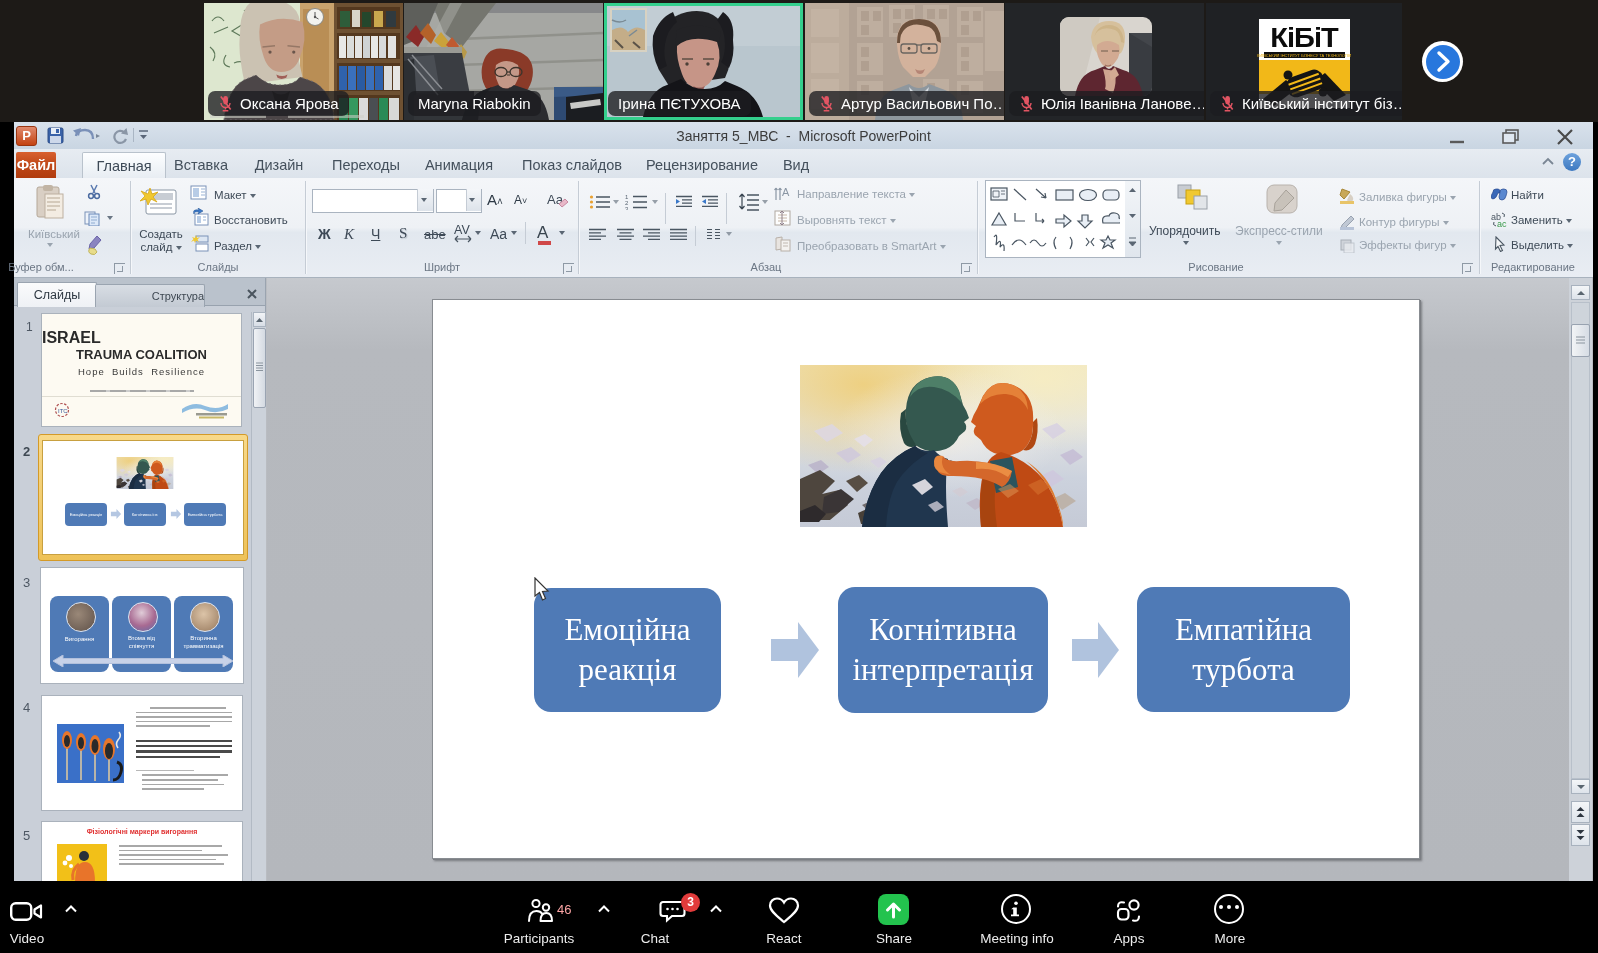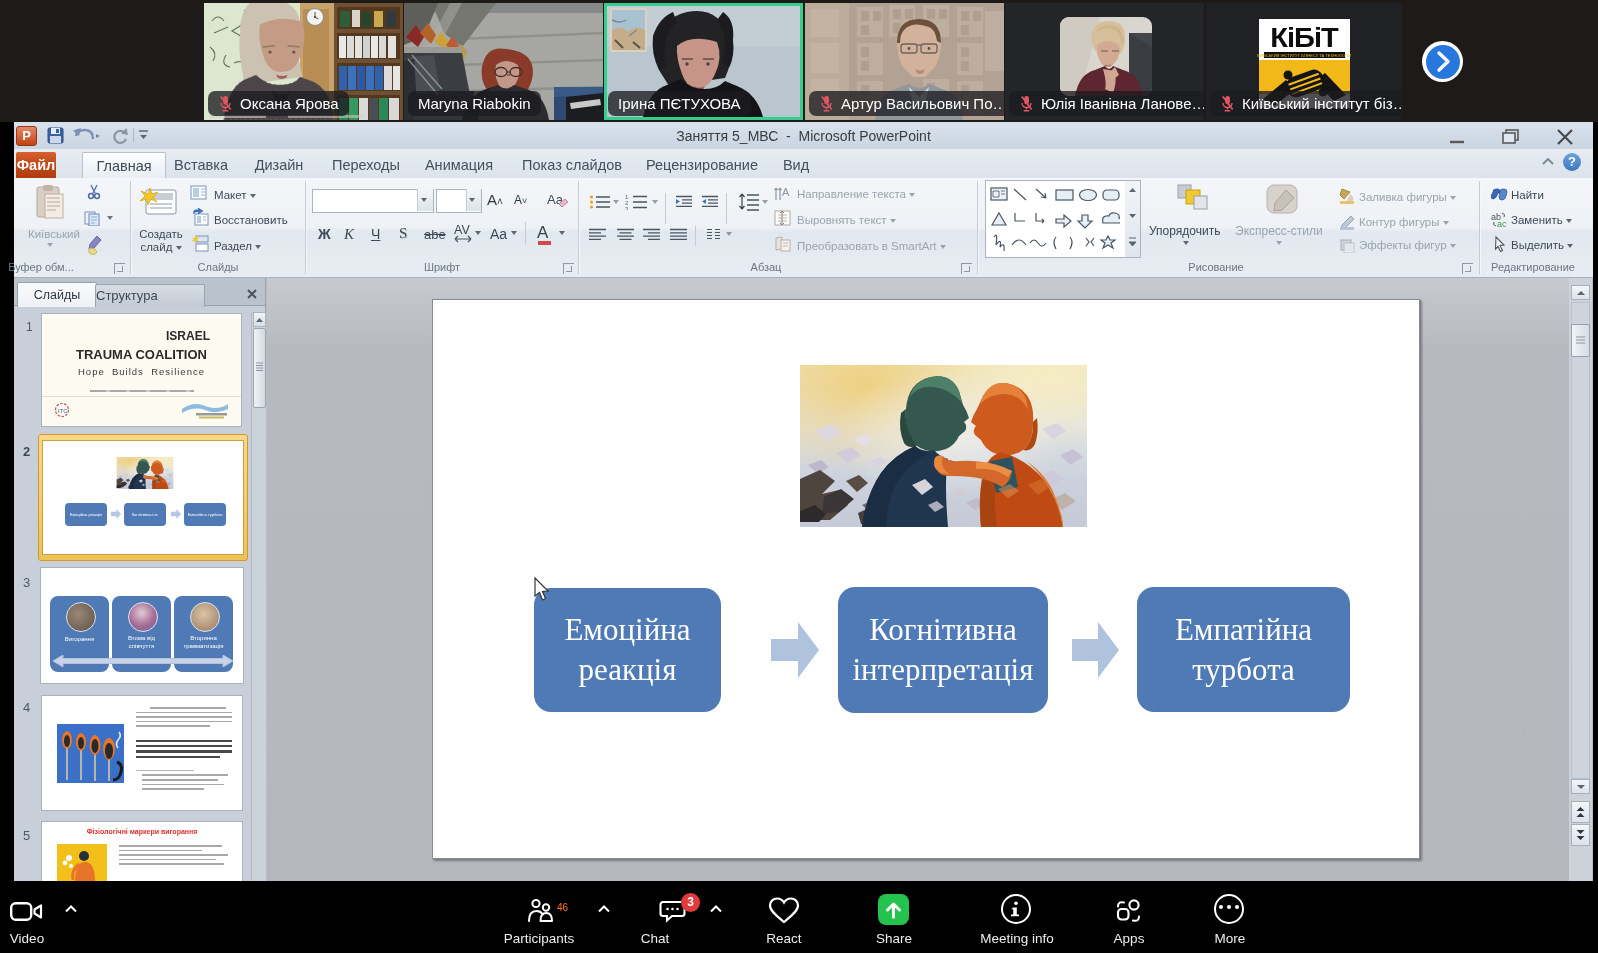--- a/index.html
+++ b/index.html
@@ -694,28 +694,28 @@
           <path d="M3 1 L11 9 L7 9.5 L9.5 14.5 L7.5 15.5 L5 10.5 L2.5 13z" fill="#f4f6f8" stroke="#4a5662" stroke-width="1.1"></path>
         </svg>
    <div class="rtxt" style="left:1497px;top:117px">Выделить <span class="dar"></span></div>
    <div class="glab" style="left:1419px">Редактирование</div>
   </div>
   </div>
   <div id="content">
     <div id="panel">
      <div id="ptabs"></div>
      <div class="a" style="left:3px;top:4px;width:78px;height:24px;background:linear-gradient(#fafbfc,#eef1f5);border:1px solid #9aa4b0;border-bottom:none;border-radius:2px 2px 0 0;font-size:12.5px;color:#2e3842;text-align:center;line-height:24px">Слайды</div>
-     <div class="a" style="left:81px;top:6px;width:108px;height:22px;background:linear-gradient(#d8dde4,#c3cad3);border:1px solid #9aa4b0;border-bottom:none;border-radius:2px 2px 0 0;font-size:13px;color:#3e4852;text-align:left;line-height:22px">Структура</div>
+     <div class="a" style="left:81px;top:6px;width:108px;height:22px;background:linear-gradient(#d8dde4,#c3cad3);border:1px solid #9aa4b0;border-bottom:none;border-radius:2px 2px 0 0;font-size:11px;color:#3e4852;text-align:right;line-height:22px">Структура</div>
      <svg class="a" style="left:231px;top:9px" width="14" height="14" viewBox="0 0 14 14">
           <path d="M3 3 L11 11 M11 3 L3 11" stroke="#4a545e" stroke-width="2"></path>
         </svg>
 
      <div class="a" style="left:12px;top:42px;font-size:12px;color:#4e5864">1</div>
      <div class="a" style="left:27px;top:35px;width:199px;height:112px;background:#fdfaf2;border:1px solid #aab2bc">
-       <div class="a" style="left:0;top:15px;width:168px;text-align:right;font-weight:bold;font-size:12px;color:#2a2a2a">ISRAEL</div>
+       <div class="a" style="left:0;top:15px;width:168px;text-align:left;font-weight:bold;font-size:16px;color:#2a2a2a">ISRAEL</div>
        <div class="a" style="left:0;top:33px;width:199px;text-align:center;font-weight:bold;font-size:13px;color:#2a2a2a">TRAUMA COALITION</div>
        <div class="a" style="left:0;top:52px;width:199px;text-align:center;font-size:9.5px;color:#3a3a3a;letter-spacing:1px">Hope&nbsp; Builds&nbsp; Resilience</div>
        <div class="a" style="left:48px;top:76px;width:104px;height:2px;background:repeating-linear-gradient(90deg,#a8a8a8 0 16px,#cccccc 16px 20px)"></div>
        <div class="a" style="left:0;top:82px;width:199px;height:1px;background:#e0ddd2"></div>
        <svg class="a" style="left:12px;top:88px" width="16" height="16" viewBox="0 0 16 16">
             <circle cx="8" cy="8" r="6.5" fill="none" stroke="#b05050" stroke-width="1.2" stroke-dasharray="2.5 1.5"></circle>
             <text x="4" y="11" font-size="6" fill="#3a5a9a">ITC</text>
           </svg>
        <svg class="a" style="left:138px;top:86px" width="50" height="20" viewBox="0 0 50 20">
             <path d="M2 9 q12 -8 23 -3 q13 5 23 -2 l0 5 q-12 6 -23 1 q-11 -4 -23 3z" fill="#7ab0dd" opacity=".85"></path>
@@ -875,21 +875,21 @@
  <svg class="a" style="left:64px;top:23px" width="14" height="10" viewBox="0 0 14 10">
       <path d="M2 7.5 L7 2.5 L12 7.5" stroke="#fff" stroke-width="2" fill="none"></path>
     </svg>
  <div class="zlab" style="left:27px">Video</div>
  <svg class="a" style="left:527px;top:16px" width="26" height="27" viewBox="0 0 26 27">
       <circle cx="9" cy="6.5" r="3.6" fill="none" stroke="#fff" stroke-width="2"></circle>
       <path d="M2 24 q0 -10 7.5 -10 q4 0 6 3" fill="none" stroke="#fff" stroke-width="2" stroke-linecap="round"></path>
       <circle cx="19" cy="10.5" r="3.2" fill="none" stroke="#fff" stroke-width="2"></circle>
       <path d="M13.5 24 q0 -8 5.8 -8 q5.7 0 5.7 8z" fill="none" stroke="#fff" stroke-width="2" stroke-linejoin="round"></path>
     </svg>
- <div class="a" style="left:557px;top:21px;font-size:10px;color:#f97316">46</div>
+ <div class="a" style="left:557px;top:21px;font-size:13px;color:#fca5a5">46</div>
  <svg class="a" style="left:597px;top:23px" width="14" height="10" viewBox="0 0 14 10">
       <path d="M2 7.5 L7 2.5 L12 7.5" stroke="#fff" stroke-width="2" fill="none"></path>
     </svg>
  <div class="zlab" style="left:539px">Participants</div>
  <svg class="a" style="left:659px;top:16px" width="27" height="27" viewBox="0 0 27 27">
       <path d="M4 5 h19 a2.5 2.5 0 0 1 2.5 2.5 v9 a2.5 2.5 0 0 1 -2.5 2.5 h-10 l-5 4.5 v-4.5 h-4 a2.5 2.5 0 0 1 -2.5 -2.5 v-9 A2.5 2.5 0 0 1 4 5z" fill="none" stroke="#fff" stroke-width="2.1"></path>
       <circle cx="8.5" cy="12" r="1.3" fill="#fff"></circle>
       <circle cx="13.5" cy="12" r="1.3" fill="#fff"></circle>
       <circle cx="18.5" cy="12" r="1.3" fill="#fff"></circle>
     </svg>

